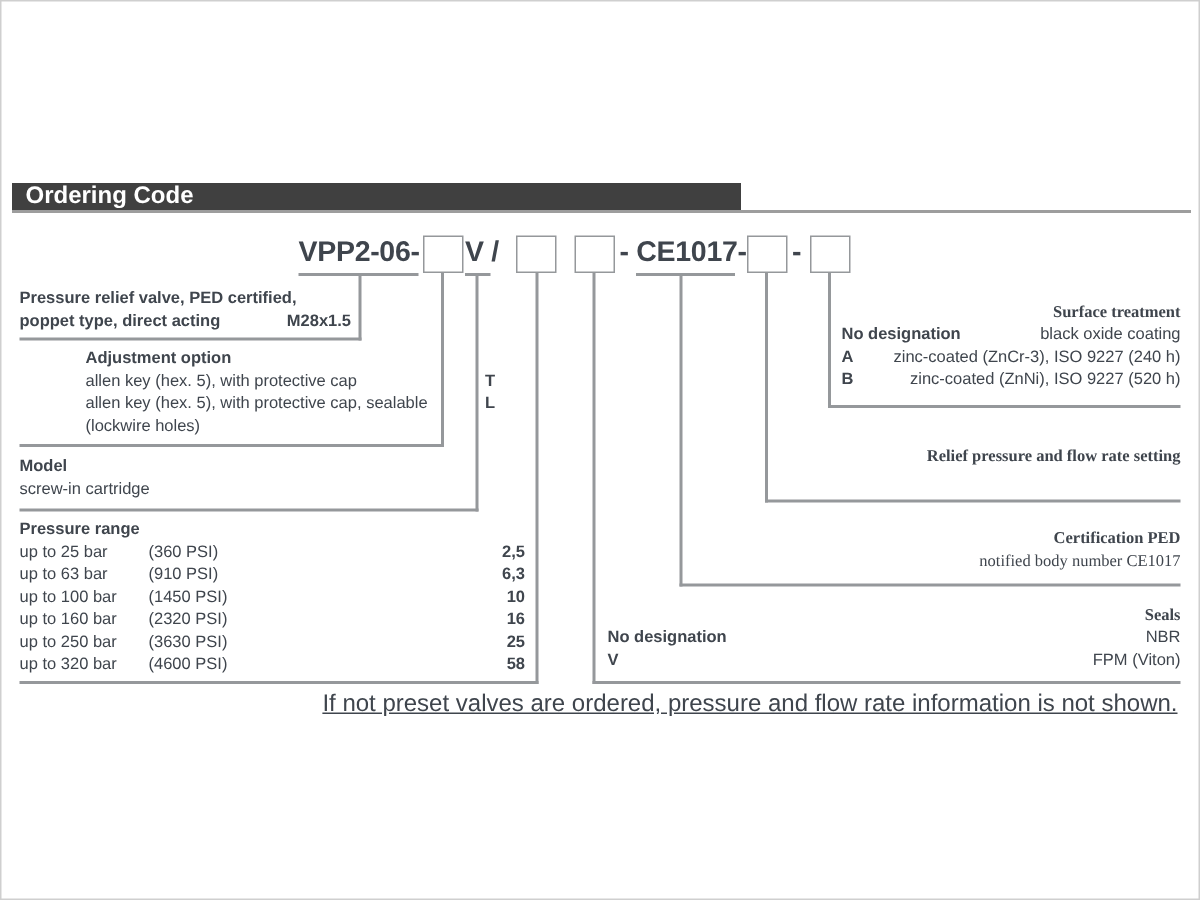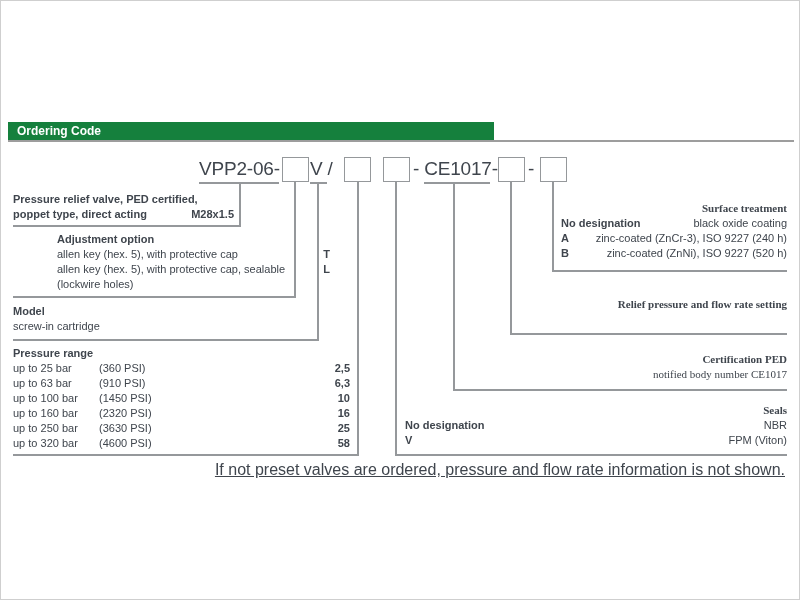--- a/index.html
+++ b/index.html
@@ -19,26 +19,26 @@
   .abs{position:absolute;}
   .hline{position:absolute;height:2px;background:#95989b;}
   .vline{position:absolute;width:2px;background:#95989b;}
   .codebox{
     position:absolute;width:27px;height:25px;
     background:#ffffff;border:1.5px solid #95989b;
     box-sizing:border-box;
   }
   .codetext{
     position:absolute;
-    font-weight:normal;font-size:19px;line-height:19px;
+    font-weight:bold;font-size:19px;line-height:19px;
     letter-spacing:-0.2px;color:#3f454d;white-space:pre;
   }
   .headerbar{
     position:absolute;left:7px;top:121px;width:486px;height:18px;
-    background:#15803d;color:#ffffff;font-weight:bold;font-size:12px;
+    background:#404040;color:#ffffff;font-weight:bold;font-size:16px;
     line-height:18px;padding-left:9px;box-sizing:border-box;
   }
   .headerrule{position:absolute;left:7px;top:139px;width:786px;height:2px;background:#9d9d9d;}
   .rowflex{display:flex;justify-content:space-between;}
   .rt{text-align:right;font-family:Liberation Serif, serif;}
   .psirow{display:flex;}
   .rangecol{display:inline-block;width:86px;}
   .note{font-size:16px;text-decoration:underline;}
 </style>
 </head>

